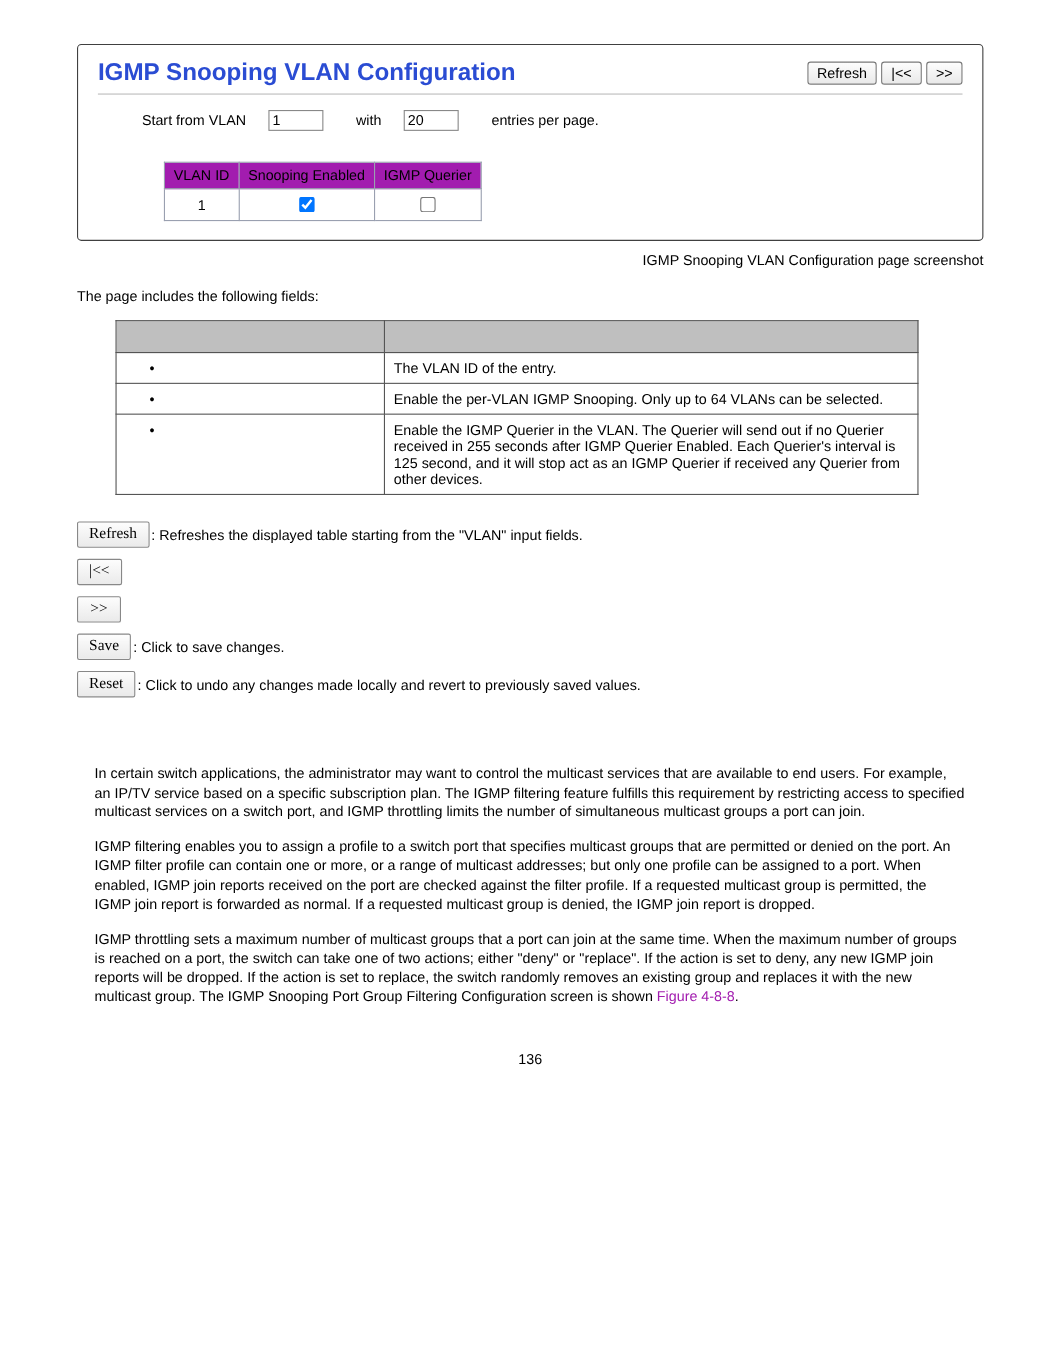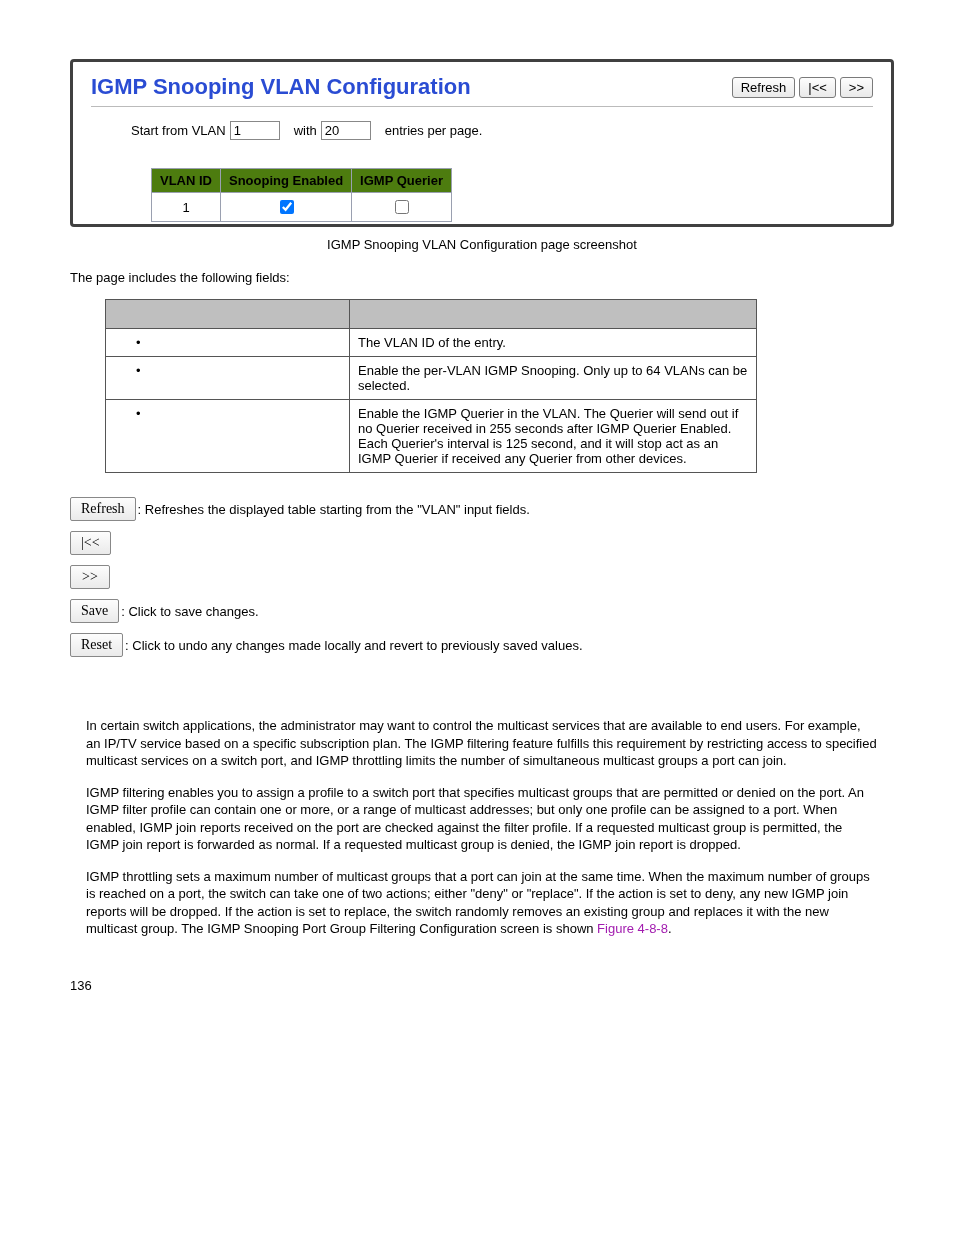--- a/index.html
+++ b/index.html
@@ -4,25 +4,24 @@
 <style>
   body {
     font-family: Arial, Helvetica, sans-serif;
     font-size: 13px;
     margin: 0;
     padding: 40px 60px 40px 70px;
     color: #000;
     background: #fff;
   }
   .panel {
-    border: 3px solid #404040;
+    border: 1px solid #404040;
     border-radius: 4px;
-    padding: 12px 18px 2px 18px;
+    padding: 12px 18px 17px 18px;
     position: relative;
-    margin-top: 19px;
   }
   .panel-head {
     display: flex;
     justify-content: space-between;
     align-items: center;
   }
   .panel-title {
     color: #2a4cd3;
     font-size: 22px;
     font-weight: bold;
@@ -42,56 +41,56 @@
   }
   .hr {
     border: none;
     border-top: 1px solid #bbb;
     margin: 6px 0 14px 0;
   }
   .controls-row {
     margin-left: 40px;
     display: flex;
     align-items: center;
-    gap: 4px;
+    gap: 20px;
   }
   .num-input {
     width: 42px;
     border: 1px solid #888;
     padding: 1px 3px;
     font-size: 13px;
   }
   .cfg-table {
     border-collapse: collapse;
     margin: 28px 0 0 60px;
   }
   .cfg-table th, .cfg-table td {
     border: 1px solid #9aa0b0;
     padding: 4px 8px;
     text-align: center;
     font-size: 13px;
   }
   .cfg-table th {
-    background: #4d7c0f;
-    font-weight: bold;
+    background: #a21caf;
+    font-weight: normal;
   }
   .action-row {
     text-align: left;
     margin: 22px 0 0 165px;
   }
   .caption {
-    text-align: center;
+    text-align: right;
     margin: 10px 0 18px 0;
   }
   .intro {
     margin: 0 0 14px 0;
   }
   .field-table {
     border-collapse: collapse;
-    width: 652px;
+    width: 730px;
     margin: 0 0 0 35px;
   }
   .field-table td, .field-table th {
     border: 1px solid #555;
     padding: 6px 8px;
     vertical-align: top;
     font-size: 13px;
     text-align: left;
   }
   .field-table thead td {
@@ -128,21 +127,21 @@
     text-align: center;
   }
   .para {
     margin: 14px 16px;
     line-height: 1.35;
   }
   .figlink {
     color: #a21caf;
   }
   .pagenum {
-    text-align: left;
+    text-align: center;
     margin-top: 40px;
   }
   input[type=checkbox]{
     width:14px;height:14px;
   }
 </style>
 </head>
 <body>
 
 <div class="panel">

